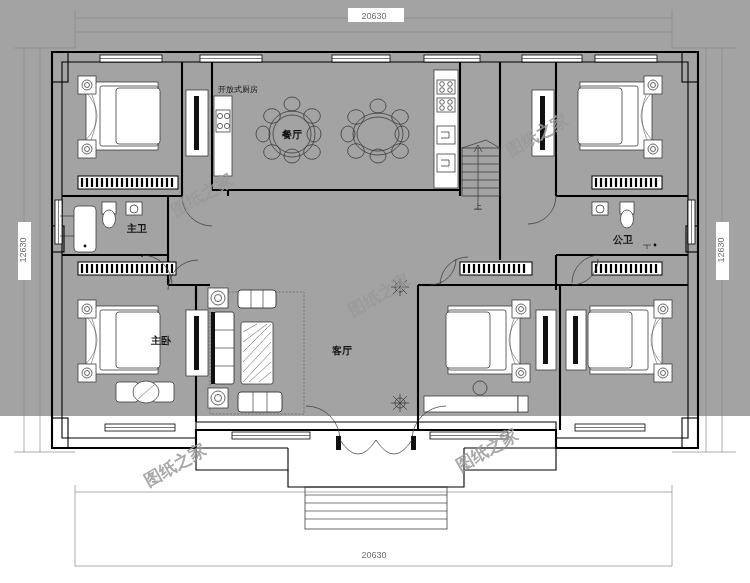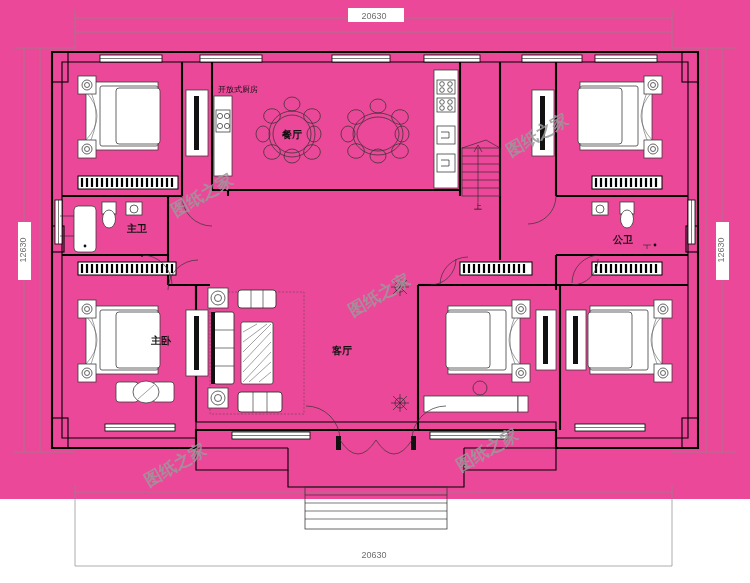--- a/index.html
+++ b/index.html
@@ -1,18 +1,18 @@
 <!DOCTYPE html>
 <html><head>
 <meta charset="utf-8">
 <style>
   html,body{margin:0;padding:0;background:#ffffff;}
   body{width:750px;height:583px;overflow:hidden;
        font-family:"DejaVu Sans","Liberation Sans",sans-serif;}
-  #plan-root{position:relative;width:750px;height:499px;background:#ec4899;text-align:center;}
+  #plan-root{position:relative;width:750px;height:416px;background:#a3a3a3;text-align:center;}
   svg#floorplan{position:absolute;left:0;top:0;width:750px;height:583px;display:block;}
   .dim-text{font-size:9px;fill:#6f6f6f;font-family:"Liberation Sans",sans-serif;}
   .room-label{font-size:10px;fill:#111;font-family:"DejaVu Sans",sans-serif;font-weight:bold;}
   .small-label{font-size:8px;fill:#111;font-family:"DejaVu Sans",sans-serif;}
   .wm{font-size:17px;fill:#9a9a9a;font-family:"DejaVu Sans",sans-serif;opacity:.85;font-weight:bold;}
   .wall{fill:none;stroke:#000;stroke-width:2.1;}
   .wall-thin{fill:none;stroke:#000;stroke-width:1.1;}
   .hair{fill:none;stroke:#222;stroke-width:.6;}
   .hair2{fill:none;stroke:#444;stroke-width:.5;}
   .dimline{fill:none;stroke:#8a8a8a;stroke-width:.7;}

